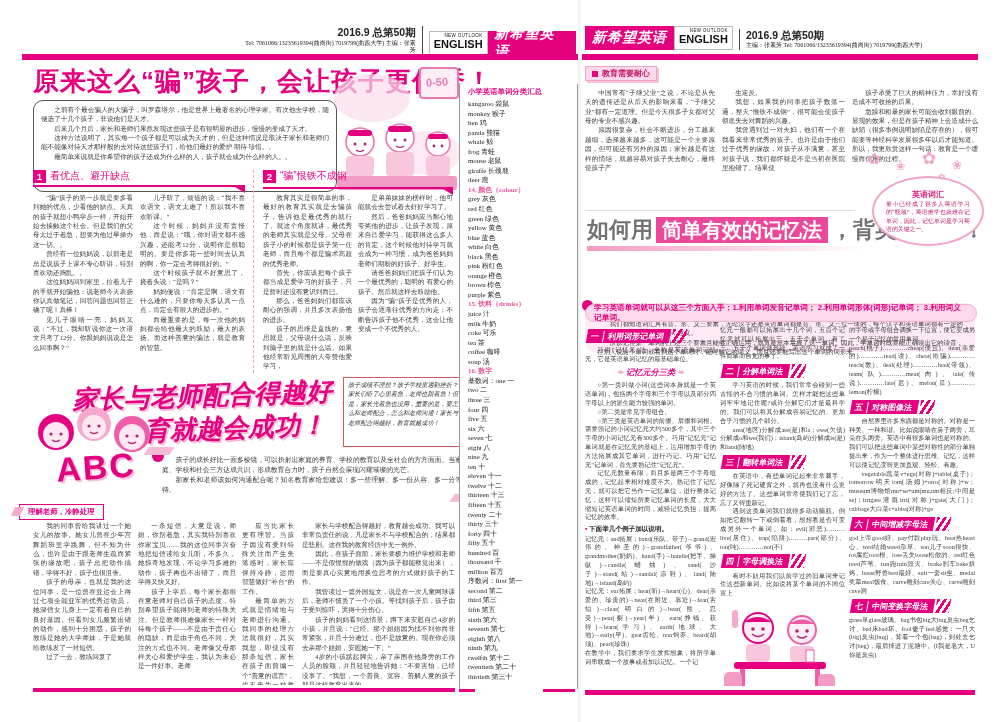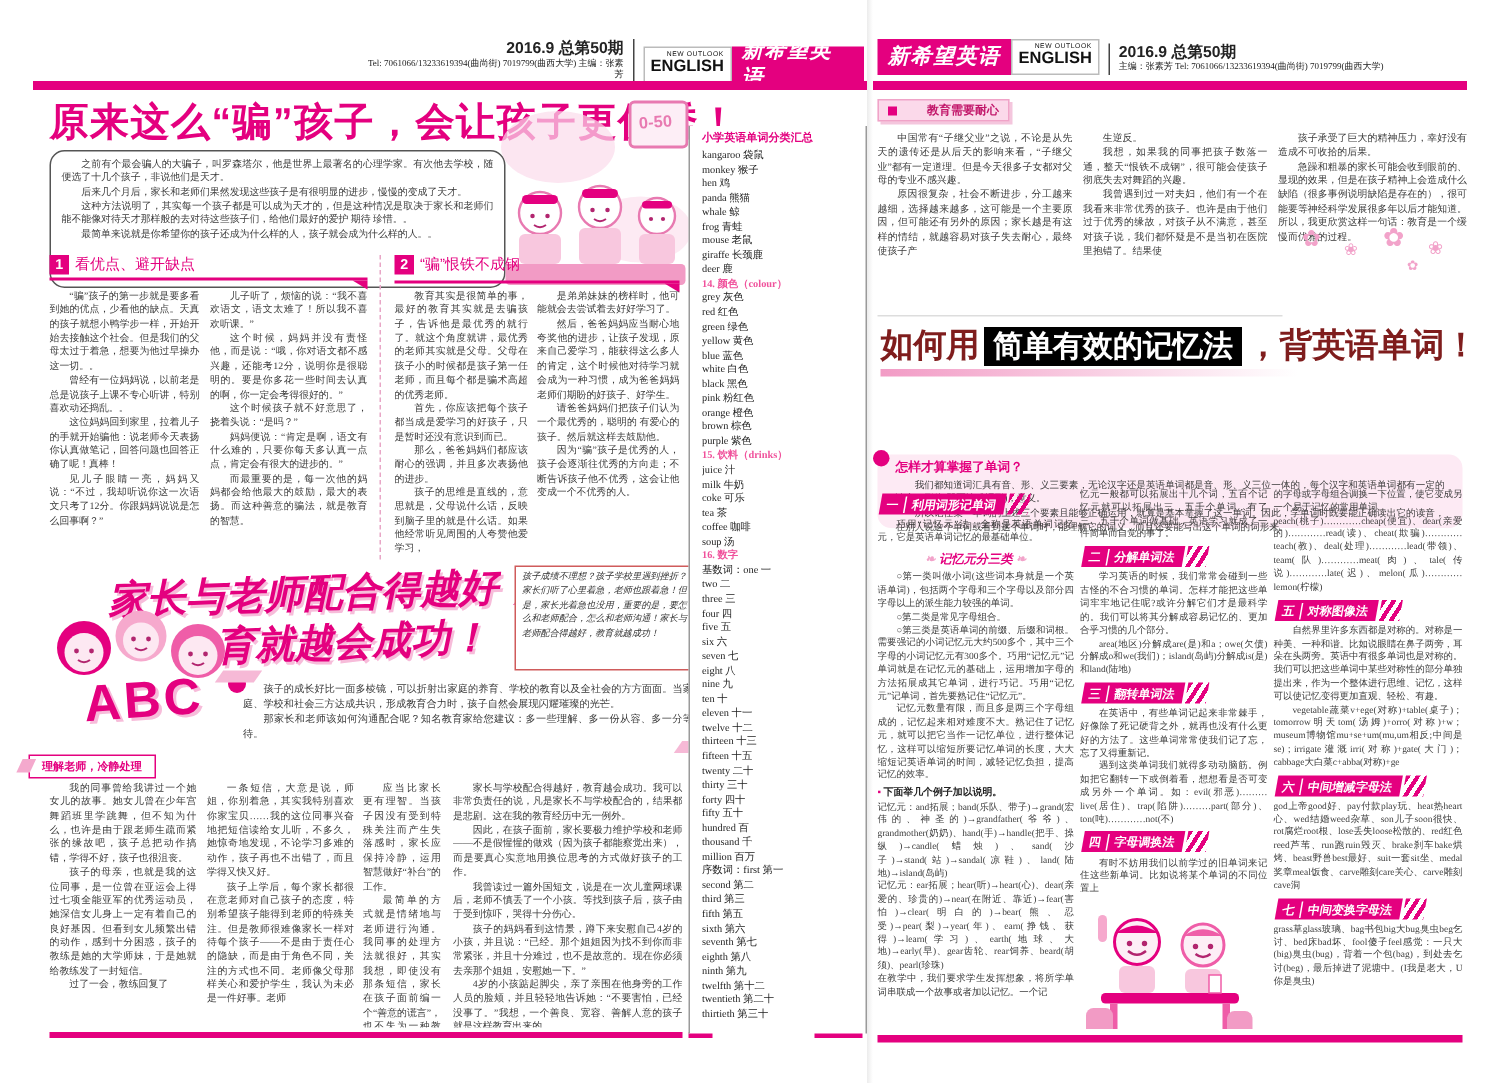--- a/index.html
+++ b/index.html
@@ -40,25 +40,25 @@
   .mirror::after{right:-6px;bottom:-4px;}
   .tag{display:inline-block;border:1px solid #e4007f;color:#e4007f;font-weight:bold;font-size:7.4px;padding:2px 8px;background:#fff;position:relative;font-family:"Liberation Sans",sans-serif;white-space:nowrap;}
   .tag::before{content:"";position:absolute;left:-7px;top:2px;width:9px;height:9px;background:#f4a9cd;transform:skewX(-25deg);}
   .botbar{background:#e4007f;height:4px;}
   
   .wordlist{border-left:1px solid #9a9a9a;border-right:1px solid #9a9a9a;padding:3px 6px 6px 8px;background:#fff;}
   .wl-title{color:#e4007f;font-weight:bold;font-size:7.4px;font-family:"Liberation Sans",sans-serif;margin-bottom:2px;}
   .wl-item{font-size:6.9px;line-height:9.55px;color:#222;white-space:nowrap;overflow:hidden;}
   .wl-item.h{color:#f0529c;font-weight:bold;}
   
-  .pat-label{background:#fbd9ea;border:1px solid #f0a3c8;color:#c2186b;font-weight:bold;font-size:8px;font-family:"Liberation Sans",sans-serif;display:flex;align-items:center;gap:20px;padding:1px 6px;box-shadow:2px 2px 0 #f4c6dd;}
+  .pat-label{background:#fbd9ea;border:1px solid #f0a3c8;color:#c2186b;font-weight:bold;font-size:8px;font-family:"Liberation Sans",sans-serif;display:flex;align-items:center;gap:4px;padding:1px 6px;box-shadow:2px 2px 0 #f4c6dd;}
   .pat-label .sq{width:6px;height:6px;background:#e4007f;display:inline-block;}
   .rp-headline{white-space:nowrap;font-family:"Liberation Sans",sans-serif;font-weight:900;}
-  .rp-headline .pre,.rp-headline .post{color:#7f1d1d;font-size:22px;}
-  .rp-headline .boxed{background:#000000;color:#fff;font-size:20px;padding:2px 6px;margin:0 3px;}
+  .rp-headline .pre,.rp-headline .post{color:#737373;font-size:22px;}
+  .rp-headline .boxed{background:#ec4899;color:#fff;font-size:20px;padding:2px 6px;margin:0 3px;}
   .under{background:linear-gradient(90deg,#f29bc5,rgba(242,155,197,0));height:5px;}
   .wreath{border:2px solid #f2a3ca;border-radius:50%;background:#fff;padding:7px 12px;text-align:center;display:flex;flex-direction:column;justify-content:center;}
   .wreath .t1{color:#d81b77;font-weight:bold;font-size:8px;font-family:"Liberation Sans",sans-serif;}
   .wreath .t2{color:#c2186b;font-size:5.9px;line-height:1.4;text-align:justify;}
   .flower{color:#f2a3ca;position:absolute;}
   .grasp{background:#fdeaf4;border-radius:9px;padding:3px 12px 4px;position:relative;}
   .grasp::before{content:"";position:absolute;left:-3px;top:-3px;width:11px;height:11px;border-radius:50%;background:#e4007f;}
   .grasp h3{color:#e4007f;font-size:8.5px;margin:0 0 1px;font-family:"Liberation Sans",sans-serif;}
   .grasp p{margin:0;font-size:6.4px;line-height:1.42;text-indent:2em;text-align:justify;}
   .ways{background:#fbd9ea;border:1px solid #f5b1d2;border-radius:9px;color:#e4007f;font-weight:bold;font-size:7.7px;font-family:"Liberation Sans",sans-serif;display:flex;align-items:center;padding:0 8px;}
@@ -343,29 +343,34 @@
   <span class="abs flower" style="left:952px;top:158px;font-size:12px;">❀</span>
   <span class="abs flower" style="left:938px;top:172px;font-size:9px;">✿</span>
 
   <div class="abs" style="left:585px;top:210px;width:270px;height:1px;background:#ddd;"></div>
 
   <div class="abs rp-headline" style="left:587px;top:215px;">
     <span class="pre">如何用</span><span class="boxed">简单有效的记忆法</span><span class="post">，背英语单词！</span>
   </div>
   <div class="abs under" style="left:587px;top:246px;width:278px;"></div>
 
+  <div class="abs wreath" style="left:872px;top:176px;width:84px;height:52px;">
+    <div class="t1">英语词汇</div>
+    <div class="t2">量小已经成了很多人英语学习的“瓶颈”，英语难学也就难在记单词，因此，记忆单词是学习英语的关键之一。</div>
+  </div>
 
   <div class="abs grasp" style="left:585px;top:252px;width:366px;height:42px;">
     <h3>怎样才算掌握了单词？</h3>
     <div>
       <p>我们都知道词汇具有音、形、义三要素，无论汉字还是英语单词都是音、形、义三位一体的，每个汉字和英语单词都有一定的读音，形体(即写法或词形)，意义。</p>
         <p>所以记住某一单词的上述三个要素且能够正确运用，就算是基本掌握了这一单词。因此，学单词时既要能正确读出它的读音，在别人说这个单词或看到这个单词时，能理解它的词义，而且还要能写出这个单词的词形来。</p>
     </div>
   </div>
 
+  <div class="abs ways" style="left:585px;top:304px;width:374px;height:16px;">学习英语单词就可以从这三个方面入手：1.利用单词发音记单词；  2.利用单词形体(词形)记单词；  3.利用词义记单词。</div>
 
   <div class="abs mcol" style="left:585px;top:326px;width:131px;height:360px;">
     <div class="m-ribbon"><span class="rnum">一</span><span>利用词形记单词</span></div>
     <div>
         <p>巧用“记忆元”法：全称是英语单词记忆元，它是英语单词记忆的最基础单位。</p>
       </div>
     <div class="badge">记忆元分三类</div>
     <div>
         <p>○第一类叫做小词(这些词本身就是一个英语单词)，包括两个字母和三个字母以及部分四字母以上的派生能力较强的单词。</p>
         <p>○第二类是常见字母组合。</p>

